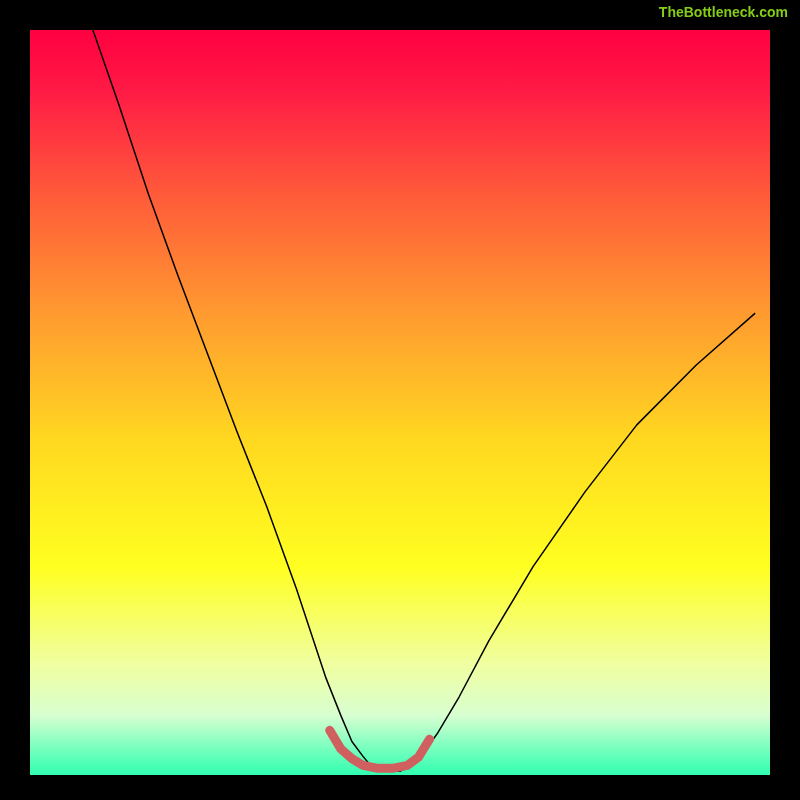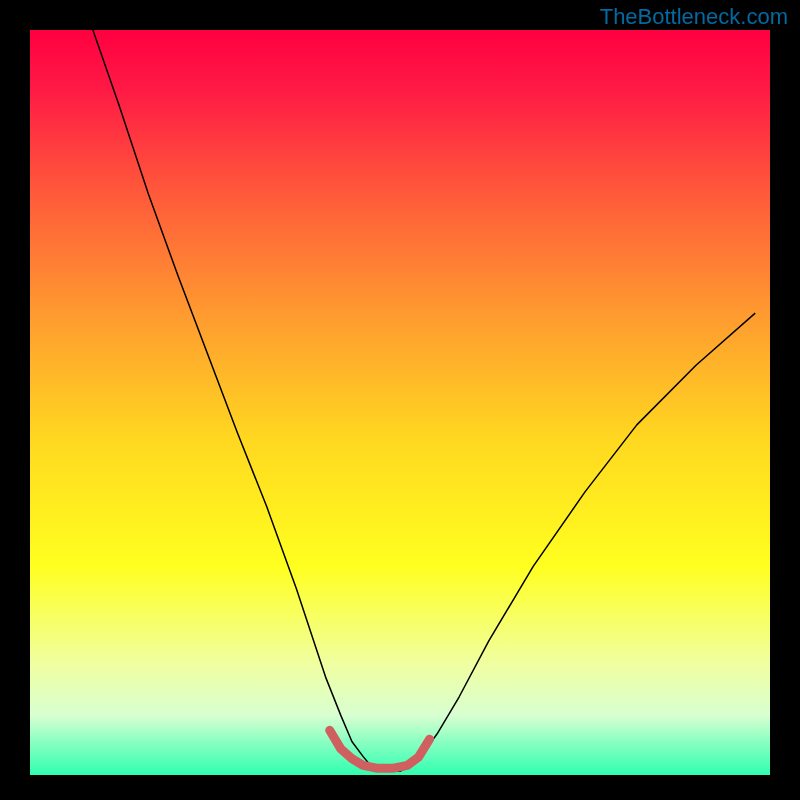--- a/index.html
+++ b/index.html
@@ -13,23 +13,23 @@
   .chart-area {
     position: absolute;
     width: 800px;
     height: 800px;
   }
   .watermark {
     position: absolute;
     top: 4px;
     right: 12px;
     font-family: Arial, sans-serif;
-    font-size: 22px;
-    font-weight: normal;
-    color: #0369a1;
+    font-size: 14px;
+    font-weight: bold;
+    color: #84cc16;
     z-index: 10;
   }
 </style>
 </head>
 <body>
 
 <div class="chart-area">
   <svg id="chart-svg" width="800" height="800" viewBox="0 0 800 800">
     <defs>
       <linearGradient id="bg-grad" x1="0" y1="0" x2="0" y2="1">

